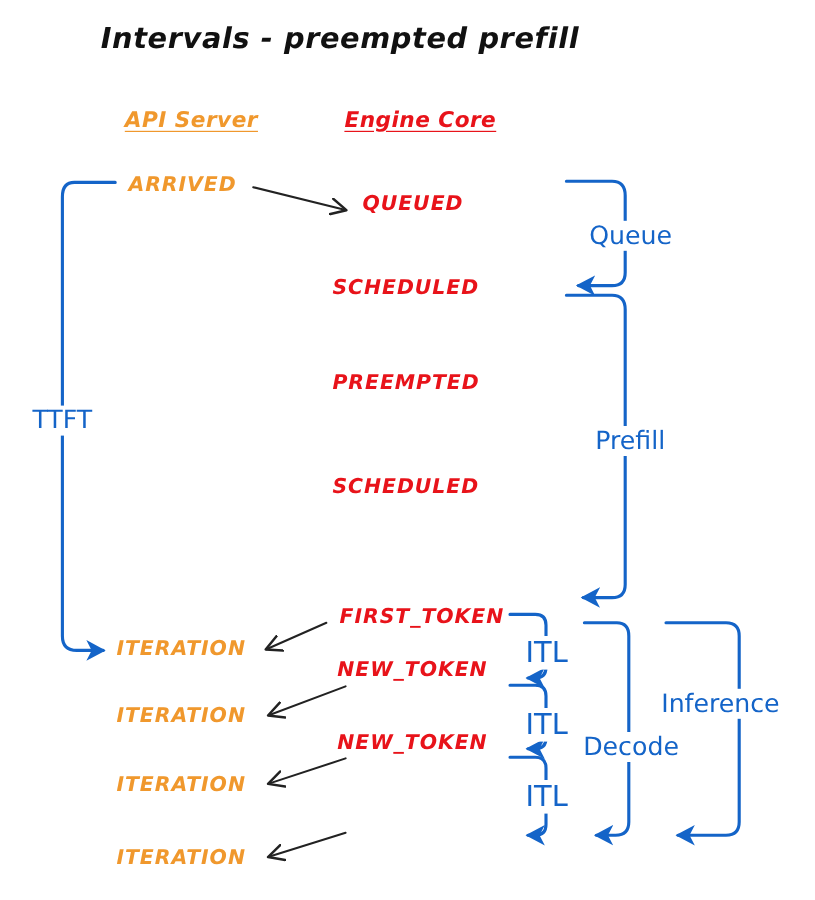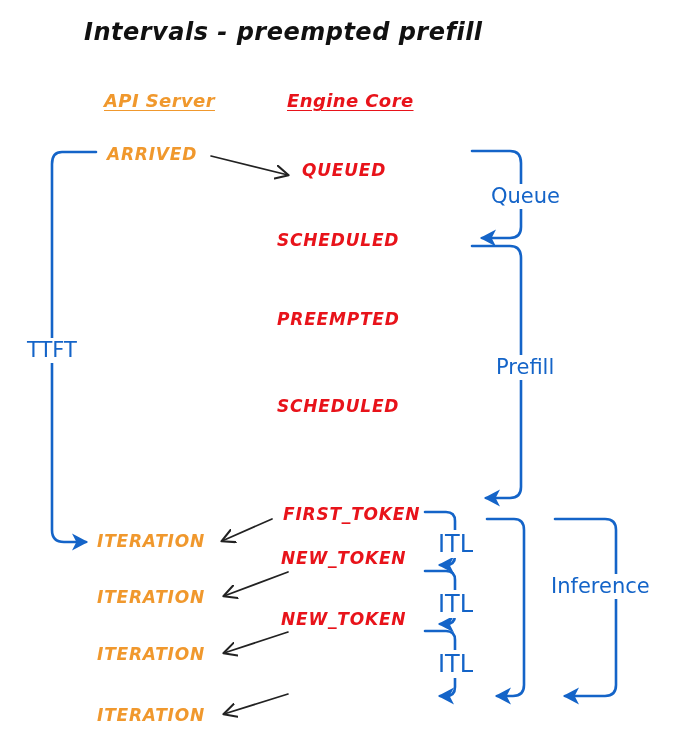--- a/index.html
+++ b/index.html
@@ -149,19 +149,20 @@
   <div class="hand state red" style="left:277px; top:232px;">SCHEDULED</div>
   <div class="hand state red" style="left:277px; top:311px;">PREEMPTED</div>
   <div class="hand state red" style="left:277px; top:398px;">SCHEDULED</div>
   <div class="hand state red" style="left:269px; top:506px;margin-left:14px;">FIRST_TOKEN</div>
   <div class="hand state red" style="left:281px; top:550px;">NEW_TOKEN</div>
   <div class="hand state red" style="left:281px; top:611px;">NEW_TOKEN</div>
 
   <div class="bluelabel lbl-lg chip" style="left:23px; top:338px;">TTFT</div>
   <div class="bluelabel lbl-lg chip" style="left:487px; top:184px;">Queue</div>
   <div class="bluelabel lbl-lg chip" style="left:492px; top:355px;">Prefill</div>
+  <div class="bluelabel lbl-lg chip" style="left:482px; top:610px;">Decode</div>
   <div class="bluelabel lbl-lg chip" style="left:547px; top:574px;">Inference</div>
 
   <div class="bluelabel lbl-md chip" style="left:434px; top:530px;">ITL</div>
   <div class="bluelabel lbl-md chip" style="left:434px; top:590px;">ITL</div>
   <div class="bluelabel lbl-md chip" style="left:434px; top:650px;">ITL</div>
 
 </div>
 
 </body></html>

